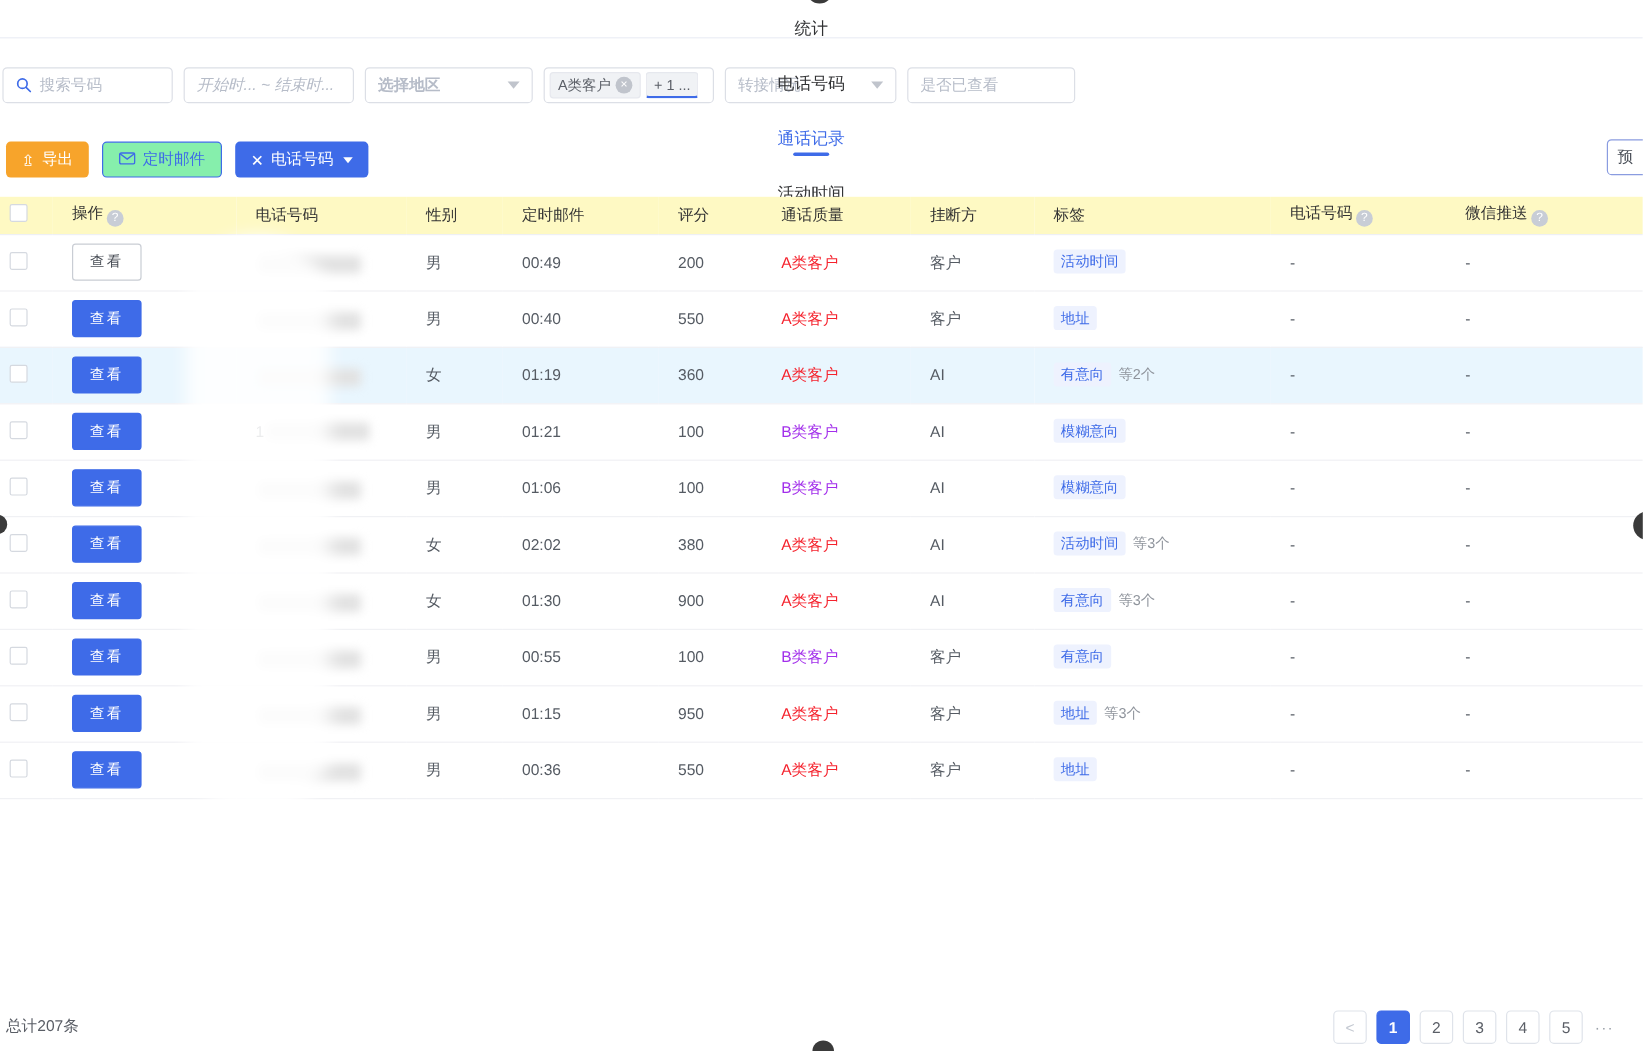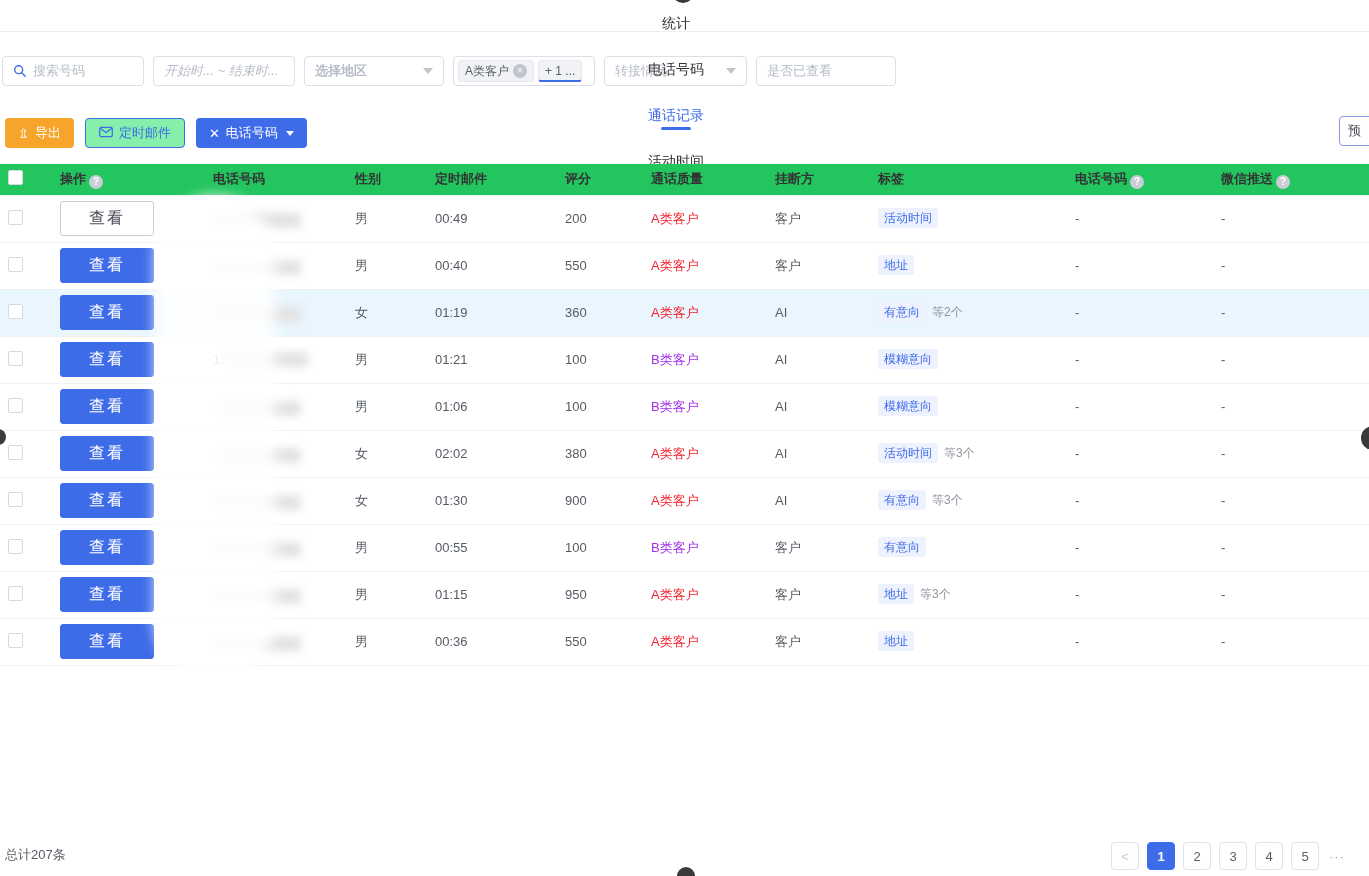--- a/index.html
+++ b/index.html
@@ -43,30 +43,30 @@
   .btn .ic { font-size:13px; line-height:1; }
   .caret-sm { width:0; height:0; border-left:4px solid transparent; border-right:4px solid transparent; border-top:5px solid #fff; margin-left:2px; }
   .btn-preview { position:absolute; right:-16px; top:30px; width:46px; height:30px; background:#fff;
     border:1px solid #8a9ce0; border-radius:4px; color:#4a4f57; font-size:13px; text-align:left; padding:0 0 0 8px; }
 
   
   .table-wrap { margin-top:16px; position:relative; }
   table { width:1369px; border-collapse:collapse; table-layout:fixed; }
   col.c0{width:44px} col.c1{width:153px} col.c2{width:142px} col.c3{width:80px} col.c4{width:130px}
   col.c5{width:86px} col.c6{width:124px} col.c7{width:103px} col.c8{width:197px} col.c9{width:146px} col.c10{width:164px}
-  thead th { background:#22c55e; height:31px; font-size:13px; font-weight:bold; color:#333;
+  thead th { background:#fef9c3; height:31px; font-size:13px; font-weight:normal; color:#333;
     text-align:left; padding-left:16px; border-bottom:1px solid #eef0f4; white-space:nowrap; }
   thead th.cb, tbody td.cb { padding-left:8px; }
   tbody td { height:47px; border-bottom:1px solid #f0f1f4; font-size:13px; color:#555b63;
     padding-left:16px; white-space:nowrap; }
   tr.hl td { background:#e9f6fe; }
   .checkbox { display:inline-block; width:15px; height:15px; border:1px solid #d5d9e0; border-radius:2px; background:#fff; cursor:pointer; }
   .help { display:inline-block; width:14px; height:14px; border-radius:50%; background:#c8cdd6;
     color:#fff; font-size:10px; line-height:14px; text-align:center; margin-left:3px; vertical-align:-2px; }
-  .view-btn { font-size:16px; padding:6px 28px; border-radius:3px; cursor:pointer;
+  .view-btn { font-size:12px; padding:6px 14px; border-radius:3px; cursor:pointer;
     background:#3e6be8; color:#fff; border:1px solid #3e6be8; letter-spacing:2px; }
   .view-btn.plain { background:#fff; color:#4a4f57; border:1px solid #c9cdd4; }
   .phone-wrap { display:inline-flex; align-items:center; gap:2px; }
   .phone-prefix { color:#555b63; }
   .phone-blur { display:inline-block; width:86px; height:15px; border-radius:3px;
     background:#e2e2e2; filter:blur(4px); }
   .tag-chip { background:#eef2fe; color:#3e6be8; font-size:12px; padding:3px 6px; border-radius:3px; }
   .tag-chip:empty { display:none; }
   .tag-more { color:#8f949c; font-size:12px; margin-left:6px; }
   .blur-strip { position:absolute; left:155px; top:0px; width:120px; height:486px;

